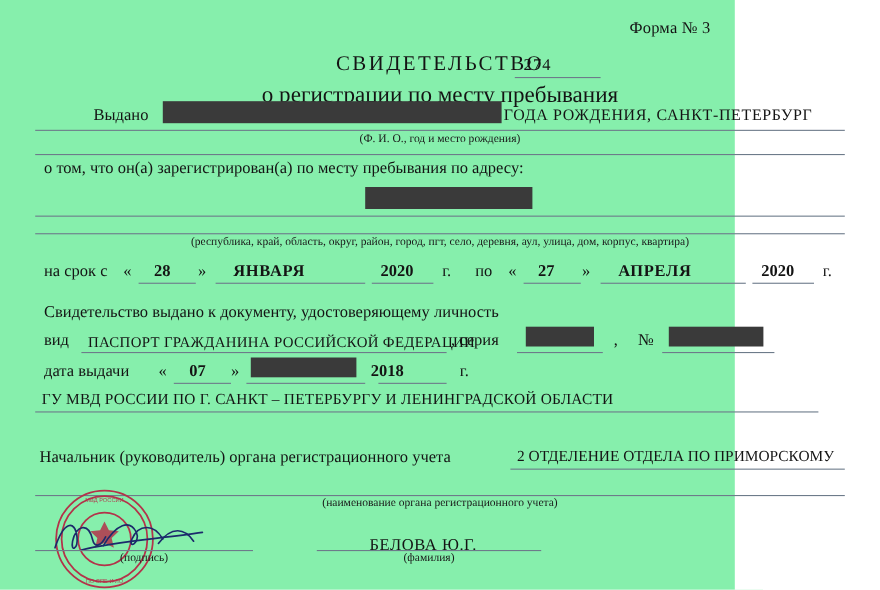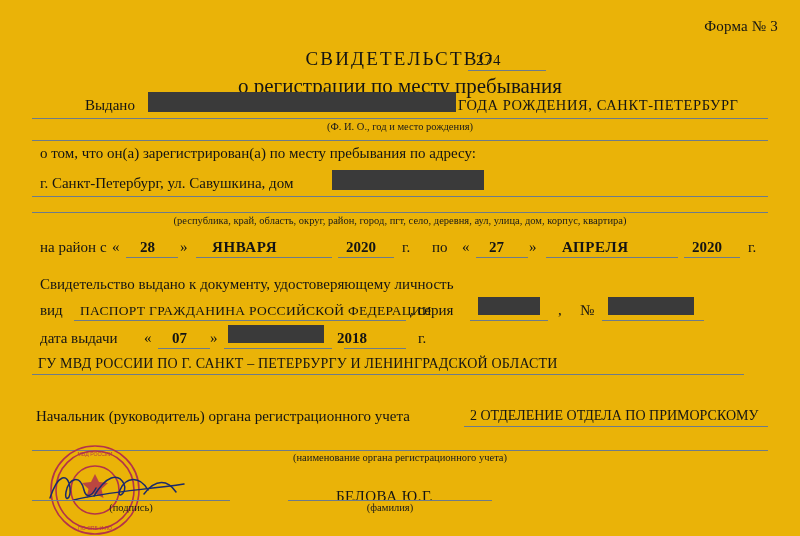--- a/index.html
+++ b/index.html
@@ -9,23 +9,23 @@
   }
   body {
     width: 800px;
     height: 536px;
     font-family: "Liberation Serif", serif;
     color: #141414;
     overflow: hidden;
   }
   .page {
     position: relative;
-    width: 800px;
+    width: 668px;
     height: 536px;
-    background: #eab308;
+    background: #86efac;
   }
   
   .form-no {
     position: absolute;
     top: 18px;
     right: 22px;
     font-size: 15px;
     letter-spacing: 0.2px;
   }
   
@@ -122,27 +122,26 @@
   <div class="txt" style="left:85px; top:97px;">Выдано</div>
   <div class="redacted" style="left:148px; top:92px; width:308px; height:20px;"></div>
   <div class="txt caps" style="left:458px; top:97px; font-size:14.5px;">ГОДА РОЖДЕНИЯ, САНКТ-ПЕТЕРБУРГ</div>
   <div class="rule" style="left:32px; top:118px; width:736px;"></div>
   <div class="small" style="left:0px; top:121px; width:800px;">(Ф. И. О., год и место рождения)</div>
 
   <div class="rule" style="left:32px; top:140px; width:736px;"></div>
 
   <div class="txt" style="left:40px; top:145px;">о том, что он(а) зарегистрирован(а) по месту пребывания по адресу:</div>
 
-  <div class="txt" style="left:40px; top:175px;">г. Санкт-Петербург, ул. Савушкина, дом</div>
   <div class="redacted" style="left:332px; top:170px; width:152px; height:20px;"></div>
   <div class="rule" style="left:32px; top:196px; width:736px;"></div>
   <div class="rule" style="left:32px; top:212px; width:736px;"></div>
   <div class="small" style="left:0px; top:215px; width:800px;">(республика, край, область, округ, район, город, пгт, село, деревня, аул, улица, дом, корпус, квартира)</div>
 
-  <div class="txt" style="left:40px; top:239px;">на район с</div>
+  <div class="txt" style="left:40px; top:239px;">на срок с</div>
   <div class="txt quote" style="left:112px; top:239px;">«</div>
   <div class="txt" style="left:140px; top:239px; font-weight:bold;">28</div>
   <div class="txt quote" style="left:180px; top:239px;">»</div>
   <div class="rule" style="left:126px; top:257px; width:52px;"></div>
   <div class="txt caps" style="left:212px; top:239px; font-weight:bold;">ЯНВАРЯ</div>
   <div class="rule" style="left:196px; top:257px; width:136px;"></div>
   <div class="txt" style="left:346px; top:239px; font-weight:bold;">2020</div>
   <div class="rule" style="left:338px; top:257px; width:56px;"></div>
   <div class="txt" style="left:402px; top:239px;">г.</div>
   <div class="txt" style="left:432px; top:239px;">по</div>

